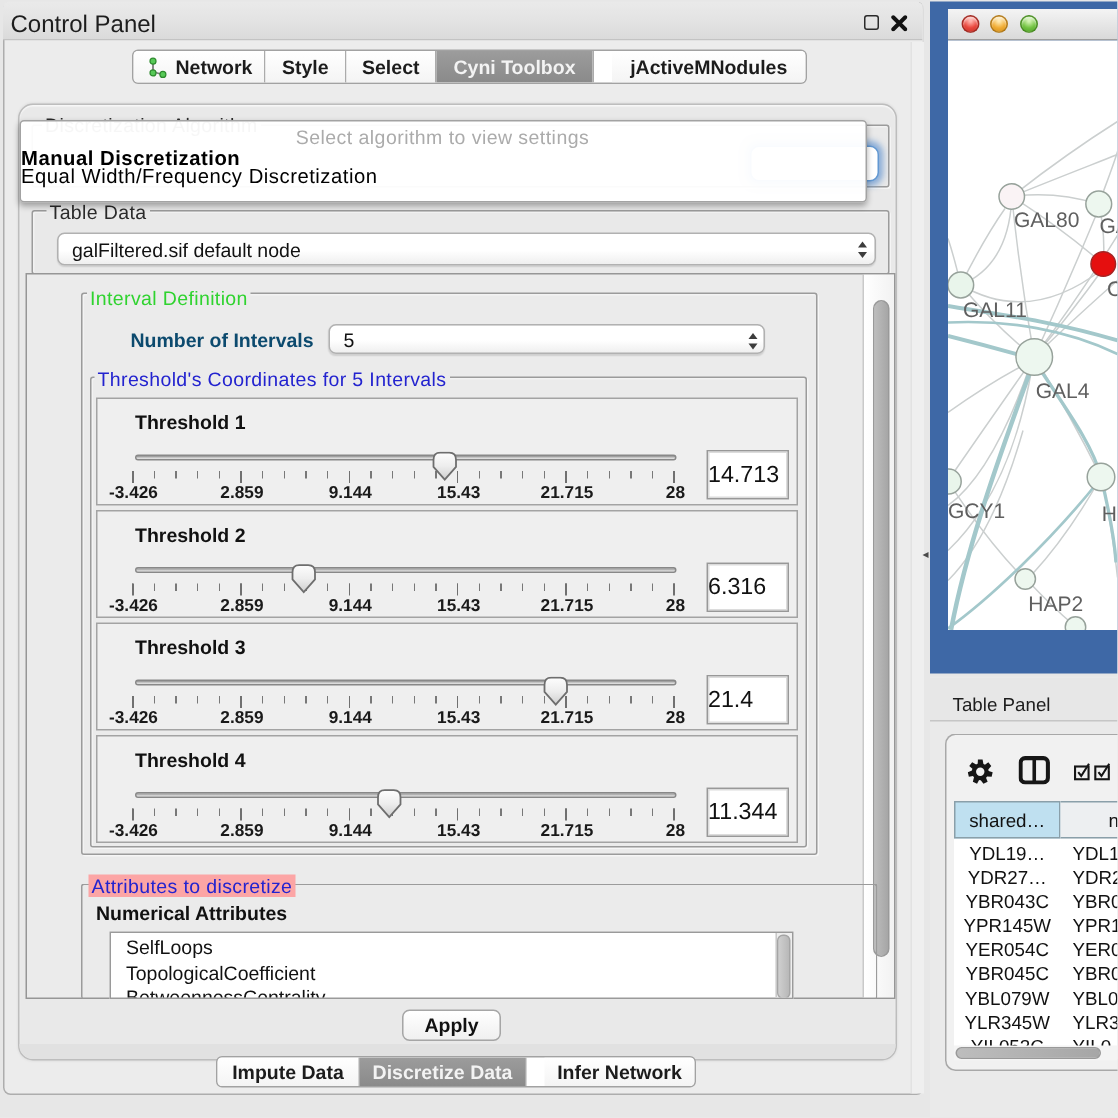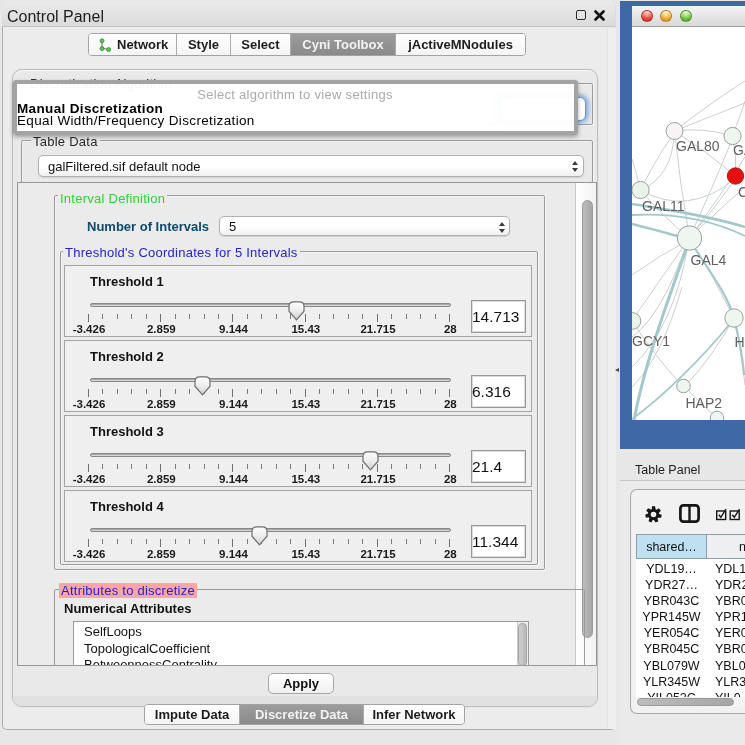--- a/index.html
+++ b/index.html
@@ -14,21 +14,21 @@
   background:linear-gradient(180deg,#EAEAEA 0%,#E2E2E2 60%,#DADADA 100%);
   border-bottom:1px solid #C3C3C3; border-radius:4px 4px 0 0; }
 #ctitle span { position:absolute; left:5px; top:7px; font-size:16px; color:#1d1d1d; }
 #minbox { left:576px; top:10px; width:10px; height:10px; border:1.6px solid #2a2a2a; border-radius:2px; }
 
 
 .seg { display:flex; height:23px; border:1px solid #A2A2A2; border-radius:4px;
   background:#FFF; overflow:hidden; font-size:13px; font-weight:bold; color:#1c1c1c; }
 .seg > div { display:flex; align-items:center; justify-content:center;
   border-right:1px solid #ABABAB; background:linear-gradient(180deg,#FFFFFF,#F4F4F4); }
-.seg > div:last-child { border-right:none; }
+.seg > div:last-child { border-right:none;margin-left:12px; }
 .seg > div.sel { background:linear-gradient(180deg,#9C9C9C,#8A8A8A); color:#F3F3F3; }
 
 #toptabs { left:88px; top:33px; }
 #bottabs { left:144px; top:704px; height:21px; font-size:13px; }
 
 
 #opanel { left:12px; top:69px; width:586px; height:638px; background:#E9E9E9;
   border:1px solid #BDBDBD; border-radius:10px;
   box-shadow:inset 0 1px 1px rgba(255,255,255,0.7), 0 0 2px rgba(0,0,0,0.08); }
 #opanelbot { left:13px; top:696px; width:584px; height:10px; background:#E1E1E1;
@@ -210,25 +210,25 @@
 <div class="abs" style="left:73px;top:621px;width:456px;height:45px;background:#FFF;border:1px solid #9A9A9A;overflow:hidden">
   <div style="padding:2px 0 0 10px;font-size:13px;color:#111;line-height:16.5px">SelfLoops<br>TopologicalCoefficient<br>BetweennessCentrality</div>
   <div class="abs" style="right:0;top:0;width:11px;height:100%;background:#EFEFEF;border-left:1px solid #C9C9C9"></div>
   <div class="abs" style="right:1px;top:1px;width:9px;height:43px;border-radius:4px;background:linear-gradient(90deg,#CFCFCF,#B8B8B8);border:1px solid #A5A5A5"></div>
 </div>
 
 <div class="abs" style="left:268px;top:673px;width:66px;height:21px;background:linear-gradient(180deg,#FFFFFF,#F0F0F0);border:1px solid #A6A6A6;border-radius:5px;text-align:center;font-size:13px;font-weight:bold;color:#111;line-height:19px">Apply</div>
 
 <div class="abs seg" id="bottabs">
   <div style="width:95px">Impute Data</div>
-  <div style="width:124px" class="sel">Discretize Data</div>
+  <div style="width:111px" class="sel">Discretize Data</div>
   <div style="width:100px">Infer Network</div>
 </div>
 
-<div class="abs" style="left:12.5px;top:79.5px;width:565px;height:55px;background:rgba(255,255,255,0.96);border:4px solid #a3a3a3;border-radius:3px;box-shadow:0 2px 4px rgba(0,0,0,0.33);z-index:50">
+<div class="abs" style="left:12.5px;top:79.5px;width:565px;height:55px;background:rgba(255,255,255,0.96);border:1px solid #a3a3a3;border-radius:3px;box-shadow:0 2px 4px rgba(0,0,0,0.33);z-index:50">
   <div style="position:absolute;left:0;right:0;top:3.5px;text-align:center;font-size:13px;letter-spacing:0.3px;color:#ABABAB">Select algorithm to view settings</div>
   <div style="position:absolute;left:0.5px;top:17.5px;font-size:13.5px;letter-spacing:0.35px;font-weight:bold;color:#000">Manual Discretization</div>
   <div style="position:absolute;left:0.5px;top:29.5px;font-size:13.5px;letter-spacing:0.35px;color:#000">Equal Width/Frequency Discretization</div>
 </div>
 
 <div class="abs" style="left:608px;top:28px;width:8px;height:701px;background:#EFEFEF"></div>
 <div class="abs" style="left:607px;top:28px;width:1px;height:701px;background:#E2E2E2"></div>
 <div class="abs" style="left:615px;top:368px;width:0;height:0;border-top:2.5px solid transparent;border-bottom:2.5px solid transparent;border-right:4px solid #4A4A4A"></div>
 
 <div class="abs" style="left:620px;top:1px;width:125px;height:448px;background:#3E68A6"></div>

